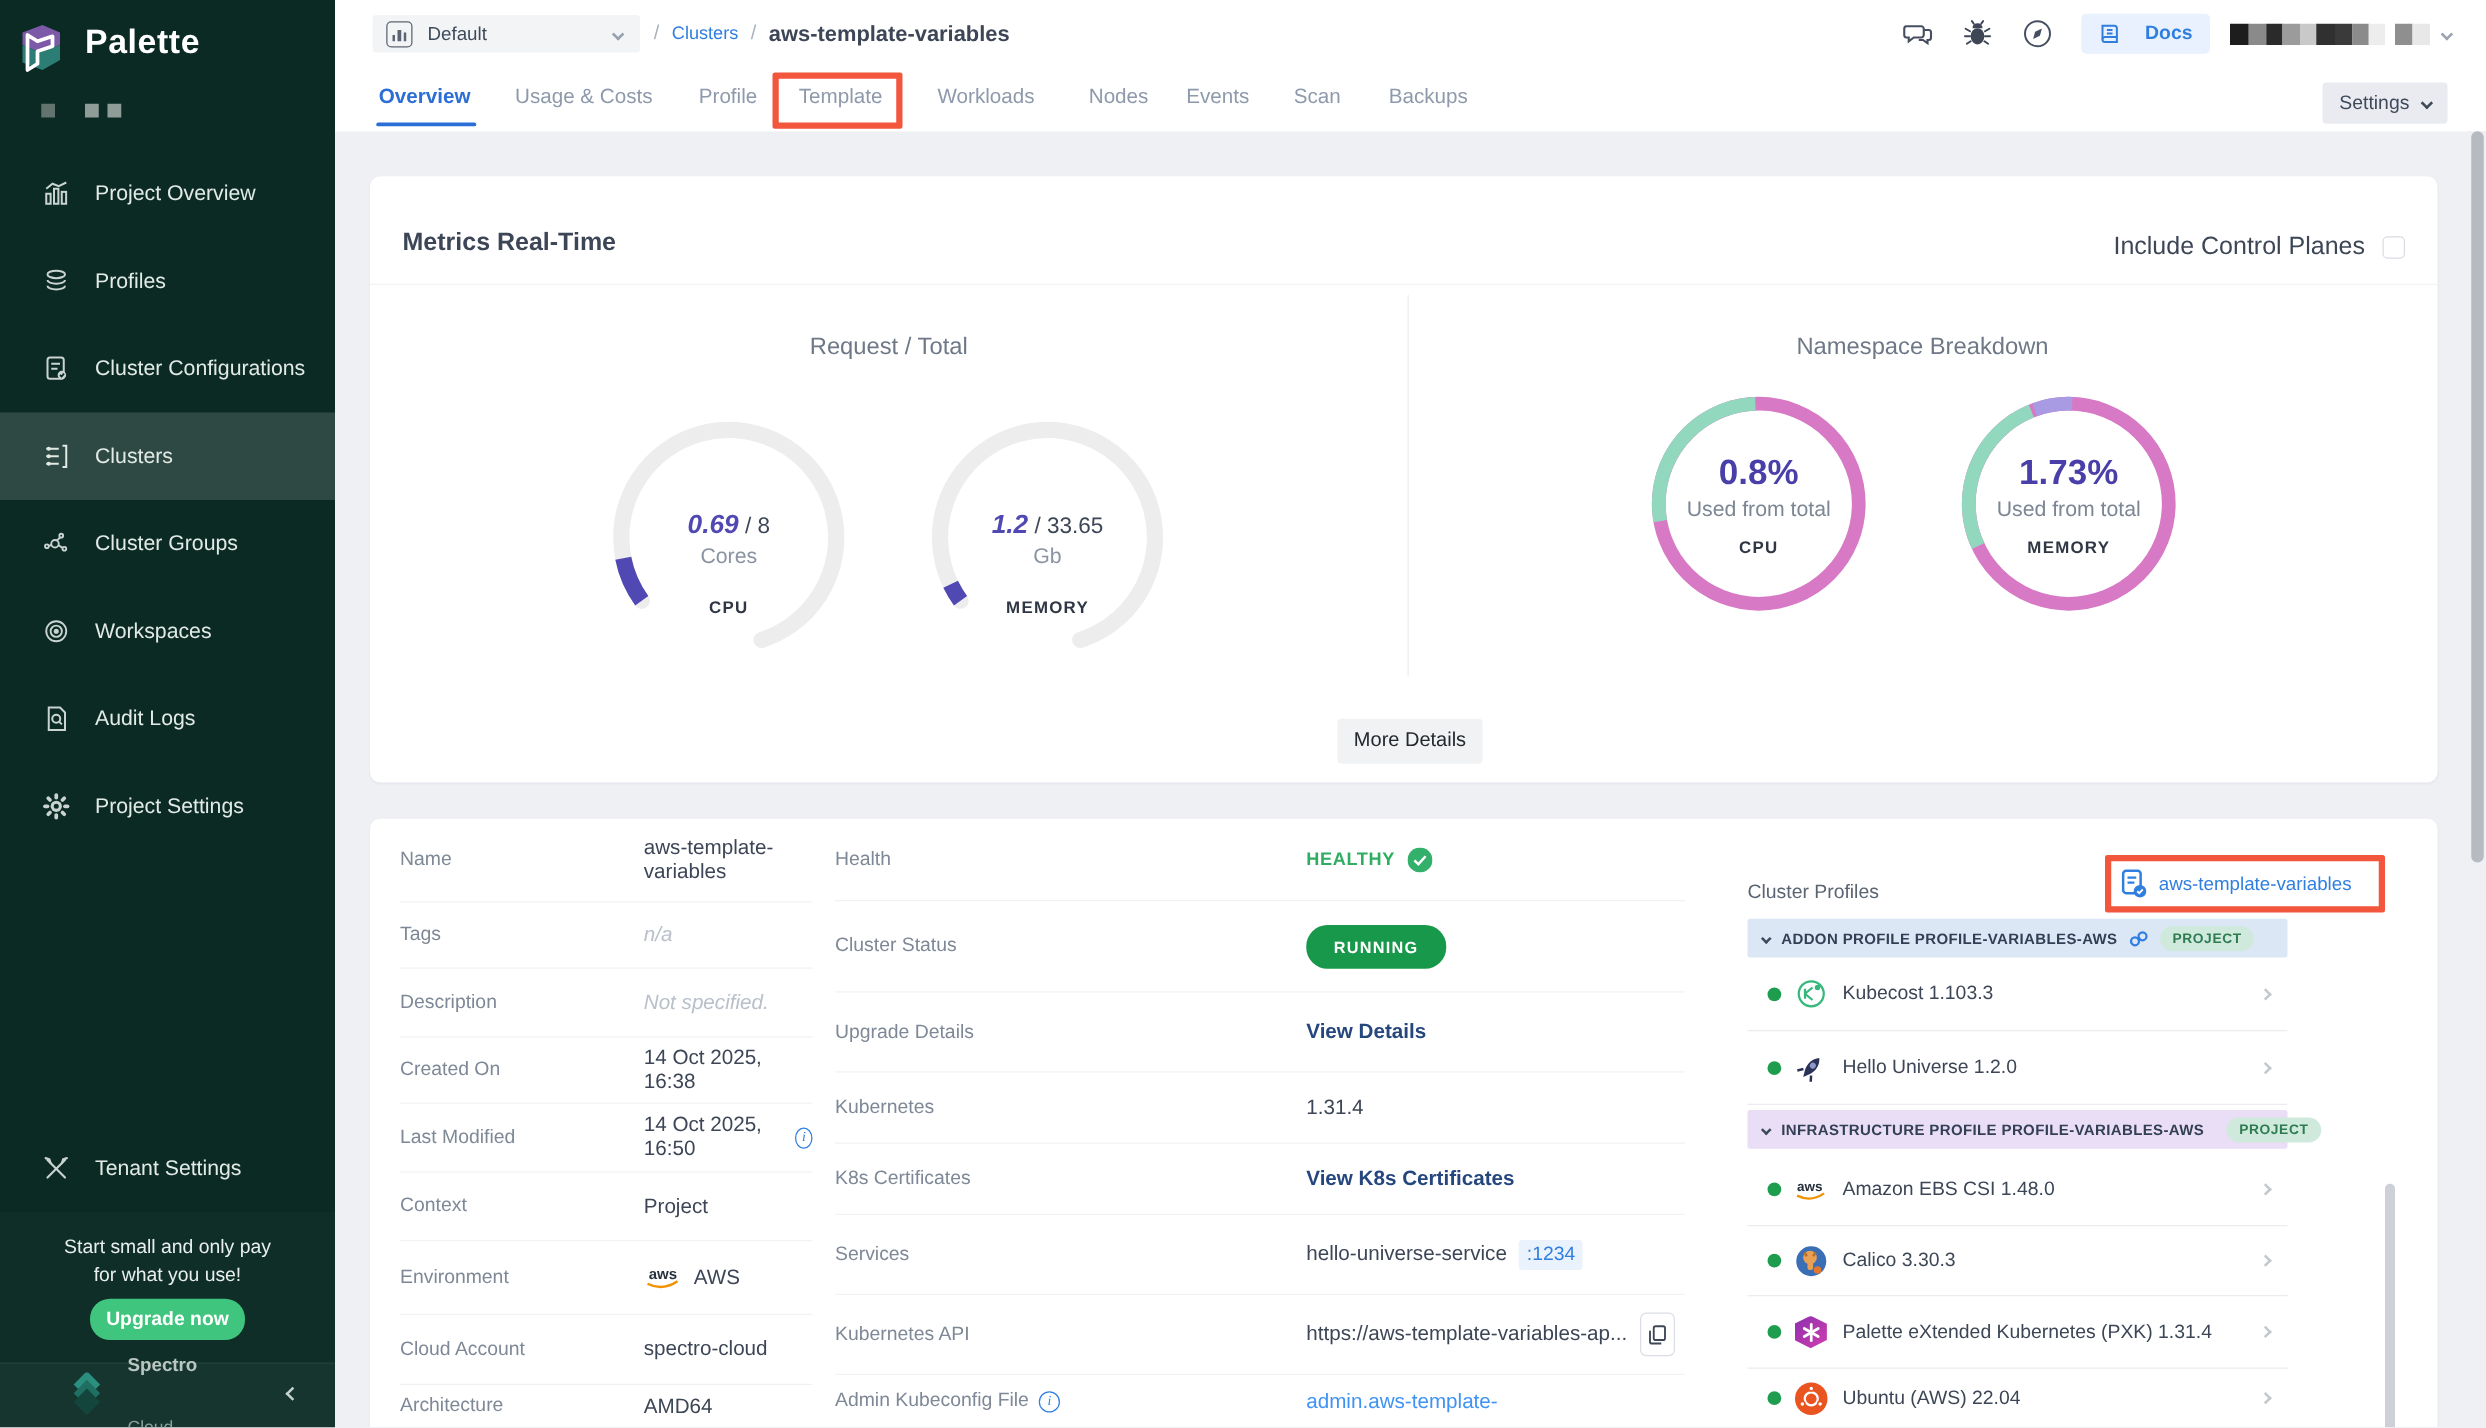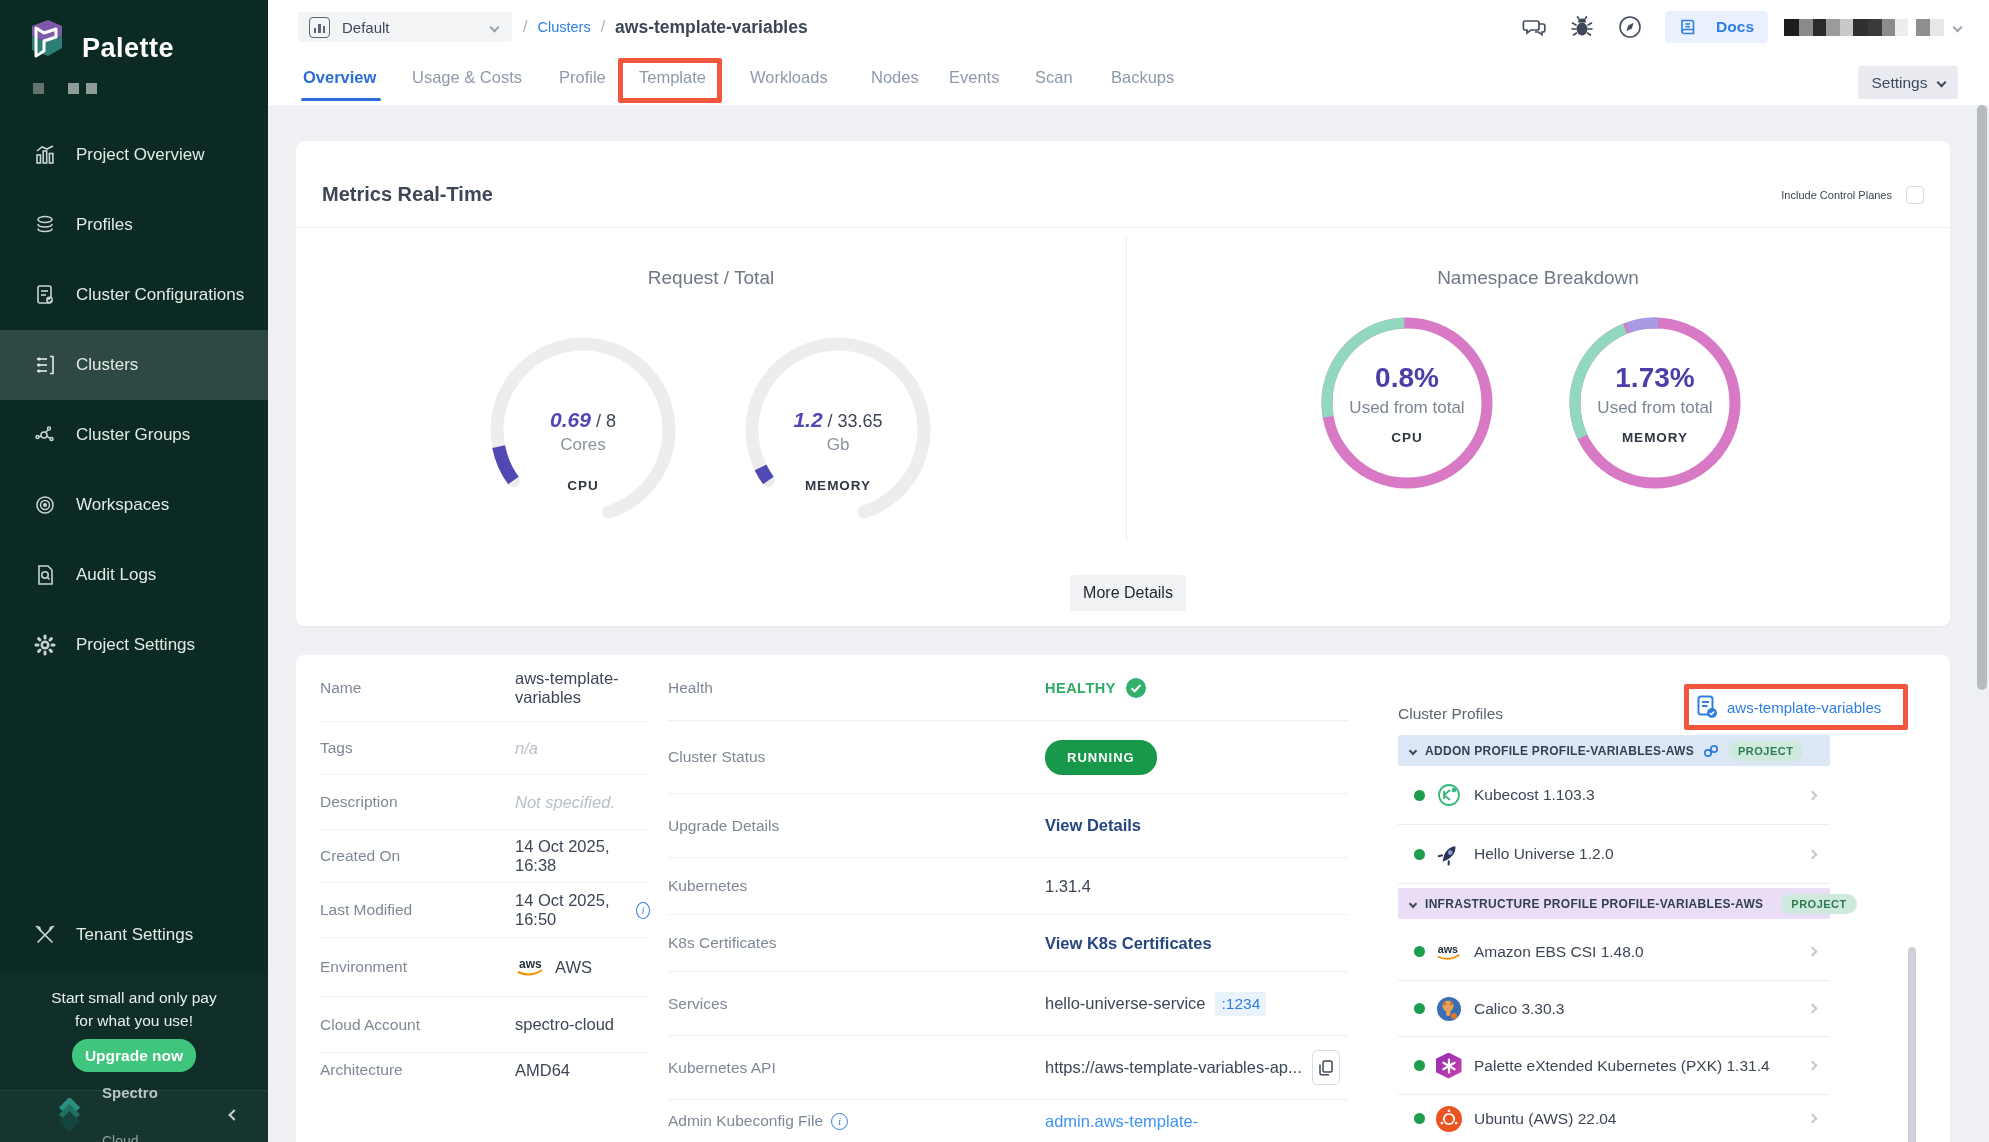--- a/index.html
+++ b/index.html
@@ -1,21 +1,21 @@
 <!DOCTYPE html>
 <html><head>
 <meta charset="utf-8">
 <style>
   * { margin:0; padding:0; box-sizing:border-box; }
   body { font-family:"Liberation Sans", sans-serif; background:#eef0f4; }
   .screen { position:relative; width:1989px; height:1142px; background:#eef0f4; overflow:hidden; }
 
   
   .sidebar { position:absolute; left:0; top:0; width:268px; height:1142px; background:#0c2a24; color:#dfe8e4; }
-  .brand-row { position:absolute; left:26px; top:18px; display:flex; align-items:flex-end; gap:14px; }
+  .brand-row { position:absolute; left:12px; top:18px; display:flex; align-items:flex-start; gap:14px; }
   .brand-name { font-size:27px; font-weight:700; color:#ffffff; letter-spacing:.5px; }
   .dots { position:absolute; left:33px; top:83px; height:11px; }
   .dots span { position:absolute; width:11px; height:11px; top:0; }
   .nav { position:absolute; left:0; top:120px; width:268px; }
   .nav-item { position:relative; height:70px; display:flex; align-items:center; padding-left:33px; gap:19px; cursor:pointer; }
   .nav-item.active { background:#2e4943; }
   .nav-label { font-size:17px; font-weight:500; color:#e2eae6; }
   .nav-icon { width:24px; height:24px; flex:0 0 24px; }
   .tenant-item { position:absolute; top:900px; left:0; width:268px; }
   .upgrade-box { position:absolute; left:0; top:970px; width:268px; height:120px; background:#0f2e28; text-align:center; }
@@ -60,21 +60,21 @@
   .annotate { position:absolute; border:5px solid #f2563c; border-radius:2px; pointer-events:none; }
   .settings-btn { position:absolute; left:1590px; top:12px; width:100px; height:33px; background:#e9ebf1; border-radius:3px; display:flex; align-items:center; justify-content:center; gap:10px; font-size:15.5px; color:#3e4a5a; cursor:pointer; }
   .settings-btn .chev { width:7px; height:7px; color:#3e4a5a; }
 
   
   .card { position:absolute; background:#ffffff; border-radius:8px; box-shadow:0 1px 2px rgba(16,24,40,.05); }
   .metrics-card { left:296px; top:141px; width:1654px; height:485px; }
   .metrics-head { position:relative; height:66px; border-bottom:1px solid #f1f2f4;margin-top:21px; }
   .metrics-title { position:absolute; left:26px; top:21px; font-size:20px; font-weight:600; color:#3d4656; }
   .icp { position:absolute; right:26px; top:24px; display:flex; align-items:center; gap:14px; }
-  .icp-label { font-size:11px; color:#3d4656; }
+  .icp-label { font-size:20px; color:#3d4656; }
   .checkbox { width:18px; height:18px; border:1.5px solid #d8dce2; border-radius:4px; background:#fff; cursor:pointer; }
   .half-title { position:absolute; top:126px; height:24px; font-size:19px; color:#6e7887; text-align:center; }
   .v-div { position:absolute; left:830px; top:95px; bottom:85px; width:1px; background:#ededf0; }
 
   .gauge { position:absolute; width:200px; height:200px; }
   .gauge-text { position:absolute; inset:0; display:flex; flex-direction:column; align-items:center; justify-content:center; padding-top:2px; }
   .gauge-val { font-size:21px; font-weight:700; color:#5149b3;font-style:italic; }
   .gauge-total { font-size:18px; font-weight:500; color:#3d4656; margin-left:5px; }
   .gauge-unit { font-size:17px; color:#8a93a1; margin-top:3px; }
   .gauge-label { position:absolute; left:0; right:0; top:148px; text-align:center; font-size:13.5px; font-weight:700; color:#2f3744; letter-spacing:1px; }
@@ -437,20 +437,24 @@
         <span class="dlabel">Created On</span>
         <span class="dvalue">14 Oct 2025, 16:38</span>
       </div>
       <div class="drow" style="height:55px">
         <span class="dlabel">Last Modified</span>
         <span class="dvalue">
             <span>14 Oct 2025, 16:50</span>
             <span class="info-icon">i</span>
           </span>
       </div>
+      <div class="drow" style="height:55px">
+        <span class="dlabel">Context</span>
+        <span class="dvalue">Project</span>
+      </div>
       <div class="drow" style="height:59px">
         <span class="dlabel">Environment</span>
         <span class="dvalue">
           <svg width="30" height="22" viewBox="0 0 30 22">
             <text x="4" y="12" font-size="12" font-weight="bold" fill="#26303c" font-family="Liberation Sans, sans-serif">aws</text>
             <path d="M3 16 Q15 22 27 14" fill="none" stroke="#f19100" stroke-width="2"></path>
           </svg>
           <span>AWS</span>
         </span>
       </div>

